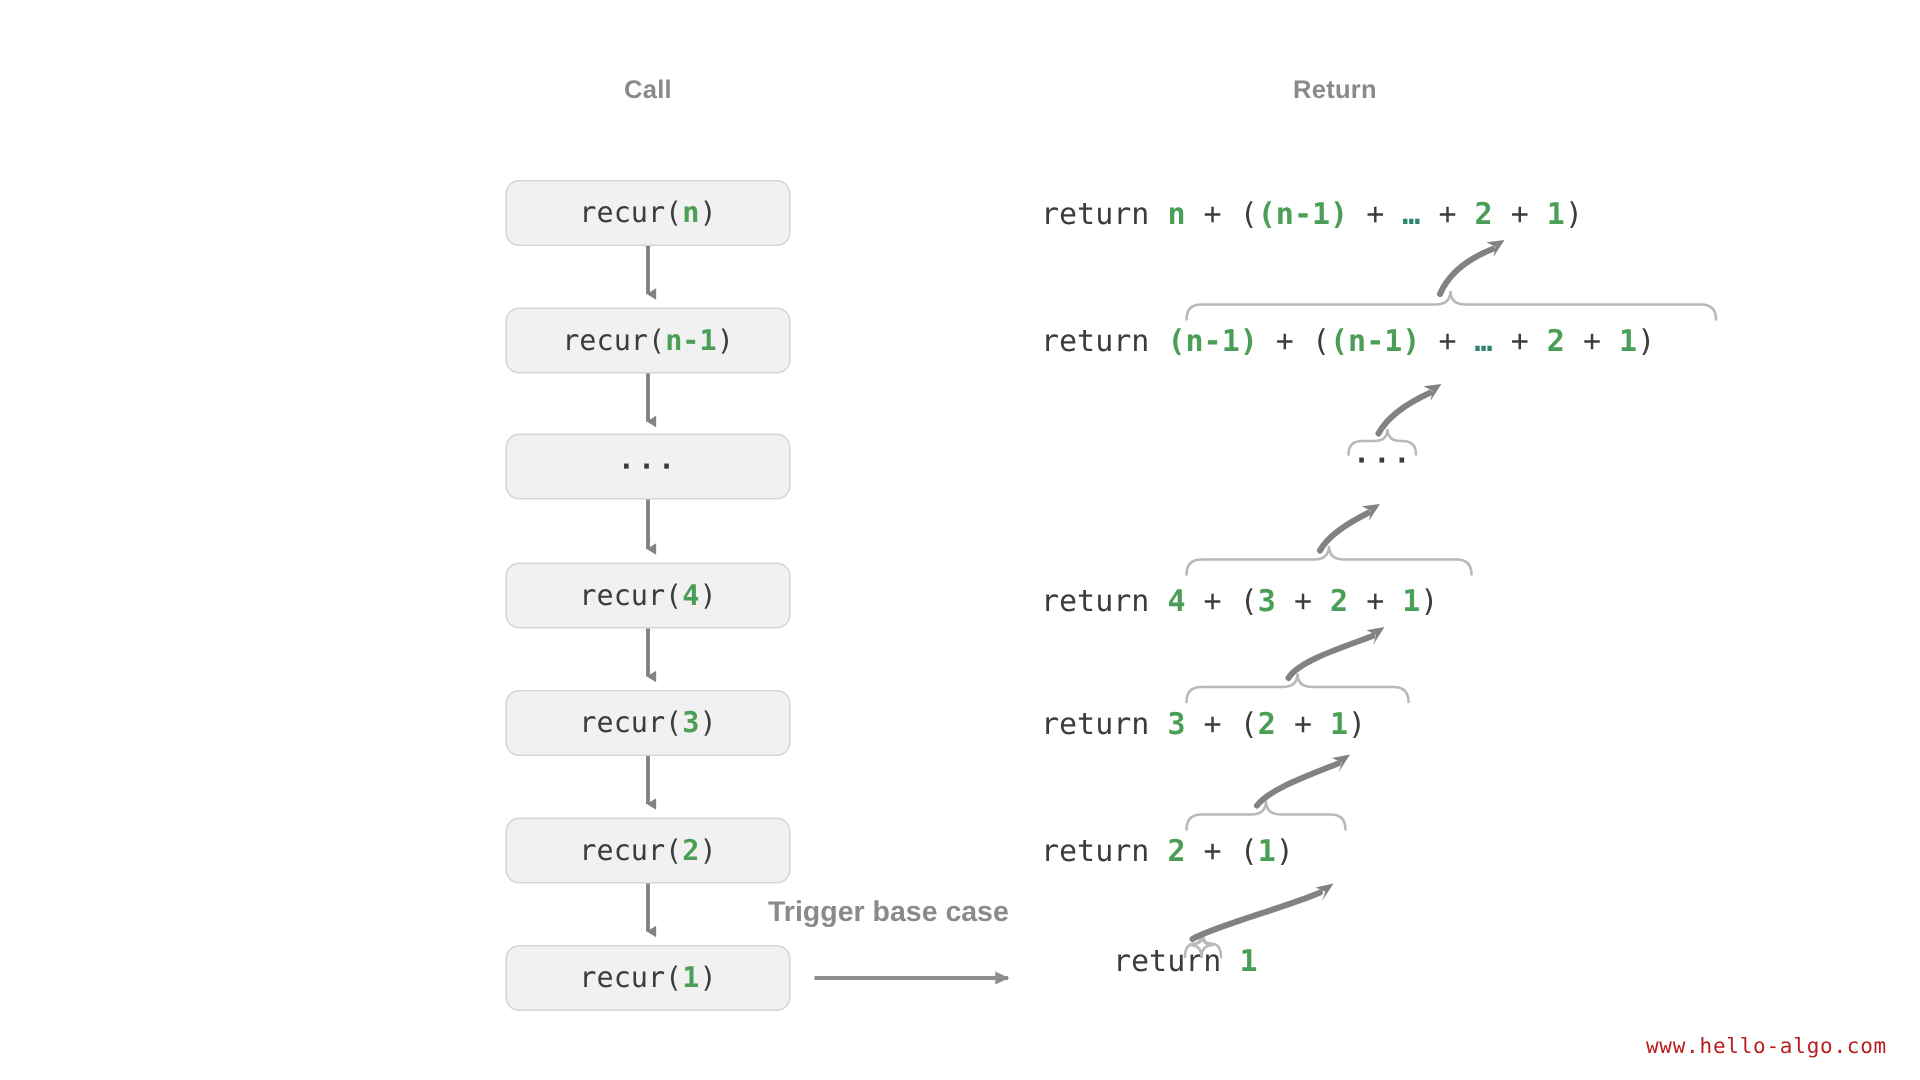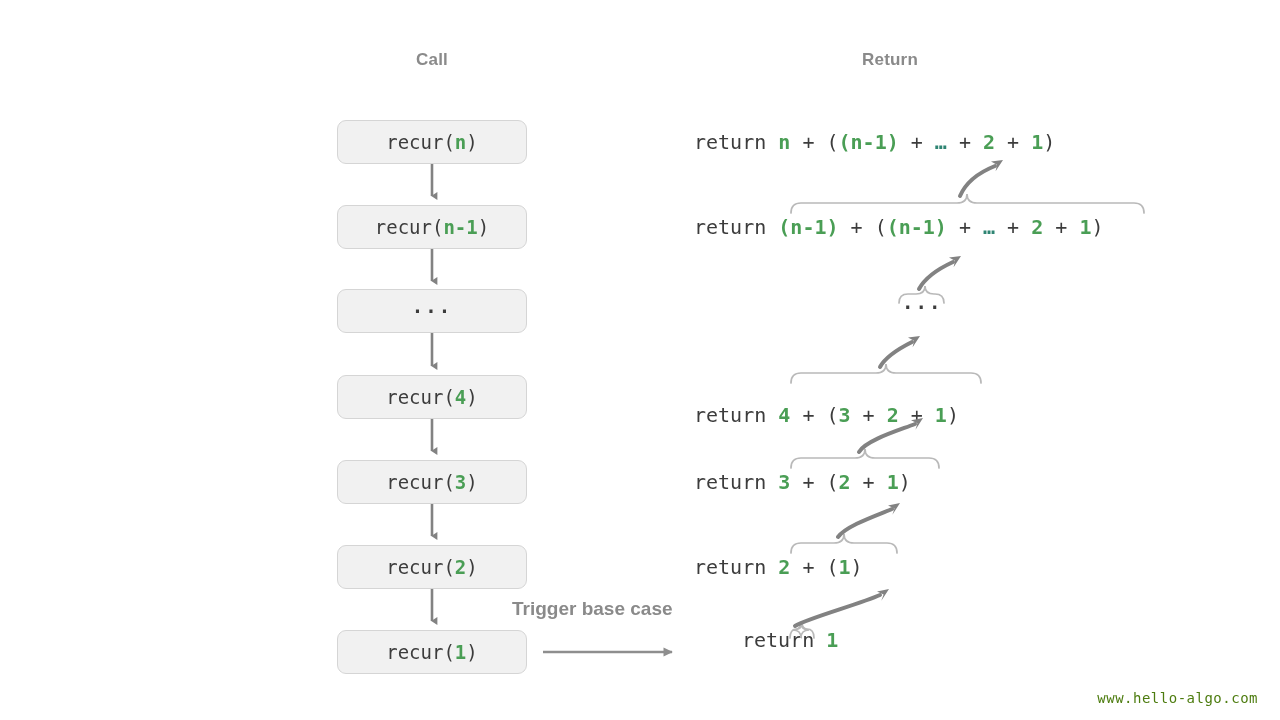--- a/index.html
+++ b/index.html
@@ -103,21 +103,21 @@
     white-space: nowrap;
   }
 
   
   #watermark {
     position: absolute;
     right: 22px;
     bottom: 14px;
     font-family: "DejaVu Sans Mono", monospace;
     font-size: 14px;
-    color: #4d7c0f;
+    color: #b91c1c;
     letter-spacing: 0.5px;
     white-space: nowrap;
   }
 
   svg.overlay {
     position: absolute;
     left: 0; top: 0;
     width: 1280px;
     height: 720px;
     pointer-events: none;
@@ -163,21 +163,21 @@
       <div class="call-box" style="top: 630px;">
         <span>recur(</span>
         <span class="arg">1</span>
         <span>)</span>
       </div>
     </div>
 
   <div id="return-column">
       <div class="ret-line" style="top: 128px;"><span class="kw">return </span><span class="g">n</span><span class="p"> + </span><span class="p">(</span><span class="g">(n-1)</span><span class="p"> + </span><span class="t">…</span><span class="p"> + </span><span class="g">2</span><span class="p"> + </span><span class="g">1</span><span class="p">)</span></div>
       <div class="ret-line" style="top: 213px;"><span class="kw">return </span><span class="g">(n-1)</span><span class="p"> + </span><span class="p">(</span><span class="g">(n-1)</span><span class="p"> + </span><span class="t">…</span><span class="p"> + </span><span class="g">2</span><span class="p"> + </span><span class="g">1</span><span class="p">)</span></div>
-      <div class="ret-line" style="top: 401px;"><span class="kw">return </span><span class="g">4</span><span class="p"> + </span><span class="p">(</span><span class="g">3</span><span class="p"> + </span><span class="g">2</span><span class="p"> + </span><span class="g">1</span><span class="p">)</span></div>
+      <div class="ret-line" style="top: 386px;"><span class="kw">return </span><span class="g">4</span><span class="p"> + </span><span class="p">(</span><span class="g">3</span><span class="p"> + </span><span class="g">2</span><span class="p"> + </span><span class="g">1</span><span class="p">)</span></div>
       <div class="ret-line" style="top: 468px;"><span class="kw">return </span><span class="g">3</span><span class="p"> + </span><span class="p">(</span><span class="g">2</span><span class="p"> + </span><span class="g">1</span><span class="p">)</span></div>
       <div class="ret-line" style="top: 553px; text-align: right;"><span class="kw">return </span><span class="g">2</span><span class="p"> + </span><span class="p">(</span><span class="g">1</span><span class="p">)</span></div>
       <div class="ret-line" style="top: 626px; margin-left: 48px;"><span class="kw">return </span><span class="g">1</span></div>
     </div>
 
   <div id="mid-dots">···</div>
 
   <div id="trigger-label">Trigger base case</div>
 
   <div id="watermark">www.hello-algo.com</div>

